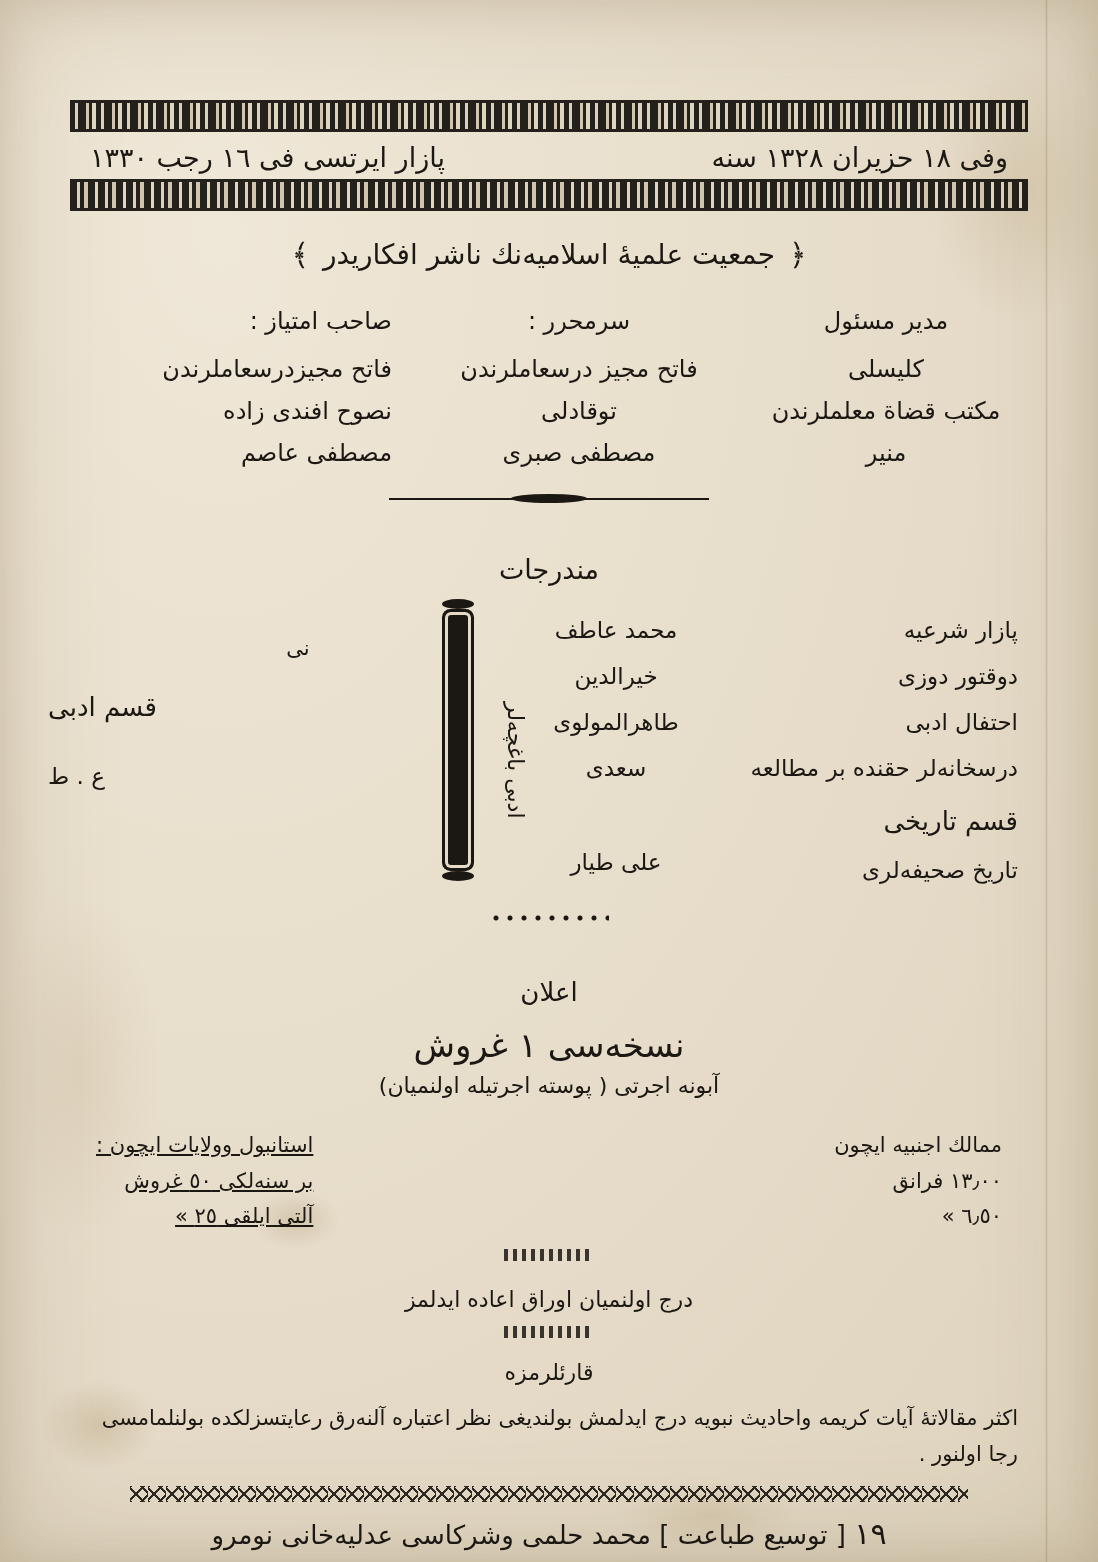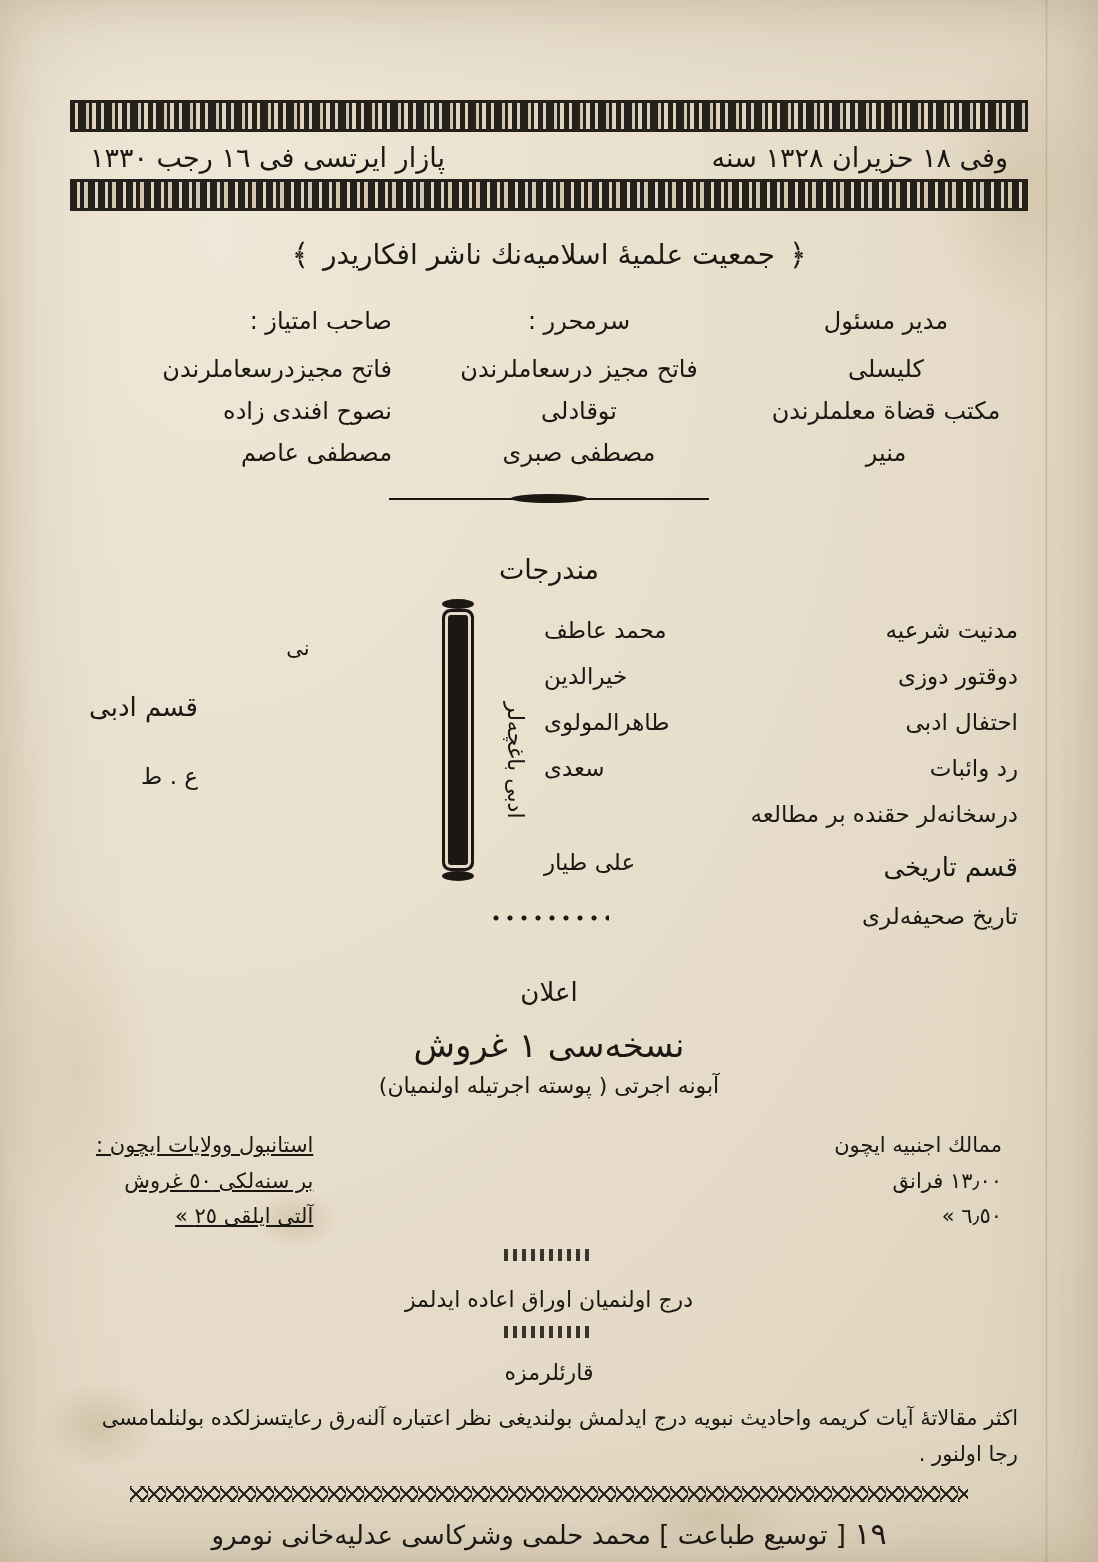--- a/index.html
+++ b/index.html
@@ -150,23 +150,23 @@
     position: relative;
     margin-top: 22px;
     height: 300px;
   }
   .toc .col {
     position: absolute;
     font-size: 23px;
     line-height: 2.0;
   }
   .toc .col.c-right  { right: 10px;  top: 0;   text-align: right; width: 270px; }
-  .toc .col.c-mid    { right: 284px; top: 0;   text-align: left; width: 200px; }
+  .toc .col.c-mid    { right: 312px; top: 0;   text-align: center; width: 200px; }
   .toc .col.c-left   { right: 640px; top: 20px; text-align: center; width: 180px; }
-  .toc .col.c-far    { right: 830px; top: 70px; text-align: right; width: 150px; }
+  .toc .col.c-far    { right: 830px; top: 70px; text-align: left; width: 150px; }
 
   .toc .section-head { font-size: 26px; margin-top: 4px; }
 
   .vbar {
     position: absolute;
     right: 560px;
     top: 8px;
     width: 20px;
     height: 250px;
     background: #1b1712;
@@ -297,24 +297,23 @@
       </div>
     </div>
 
     <div class="rule-fancy"></div>
 
     <div class="toc-title">مندرجات</div>
 
     <div class="toc">
 
       <div class="col c-right">
-        <div>مدنیت شرعیه</div>
+        <div>پازار شرعیه</div>
         <div>دوقتور دوزی</div>
         <div>احتفال ادبی</div>
-        <div>رد وائبات</div>
         <div>درسخانه‌لر حقنده بر مطالعه</div>
         <div class="section-head">قسم تاریخی</div>
         <div>تاریخ صحیفه‌لری</div>
       </div>
 
       <div class="col c-mid">
         <div>محمد عاطف</div>
         <div>خیرالدین</div>
         <div>طاهرالمولوی</div>
         <div>سعدی</div>

